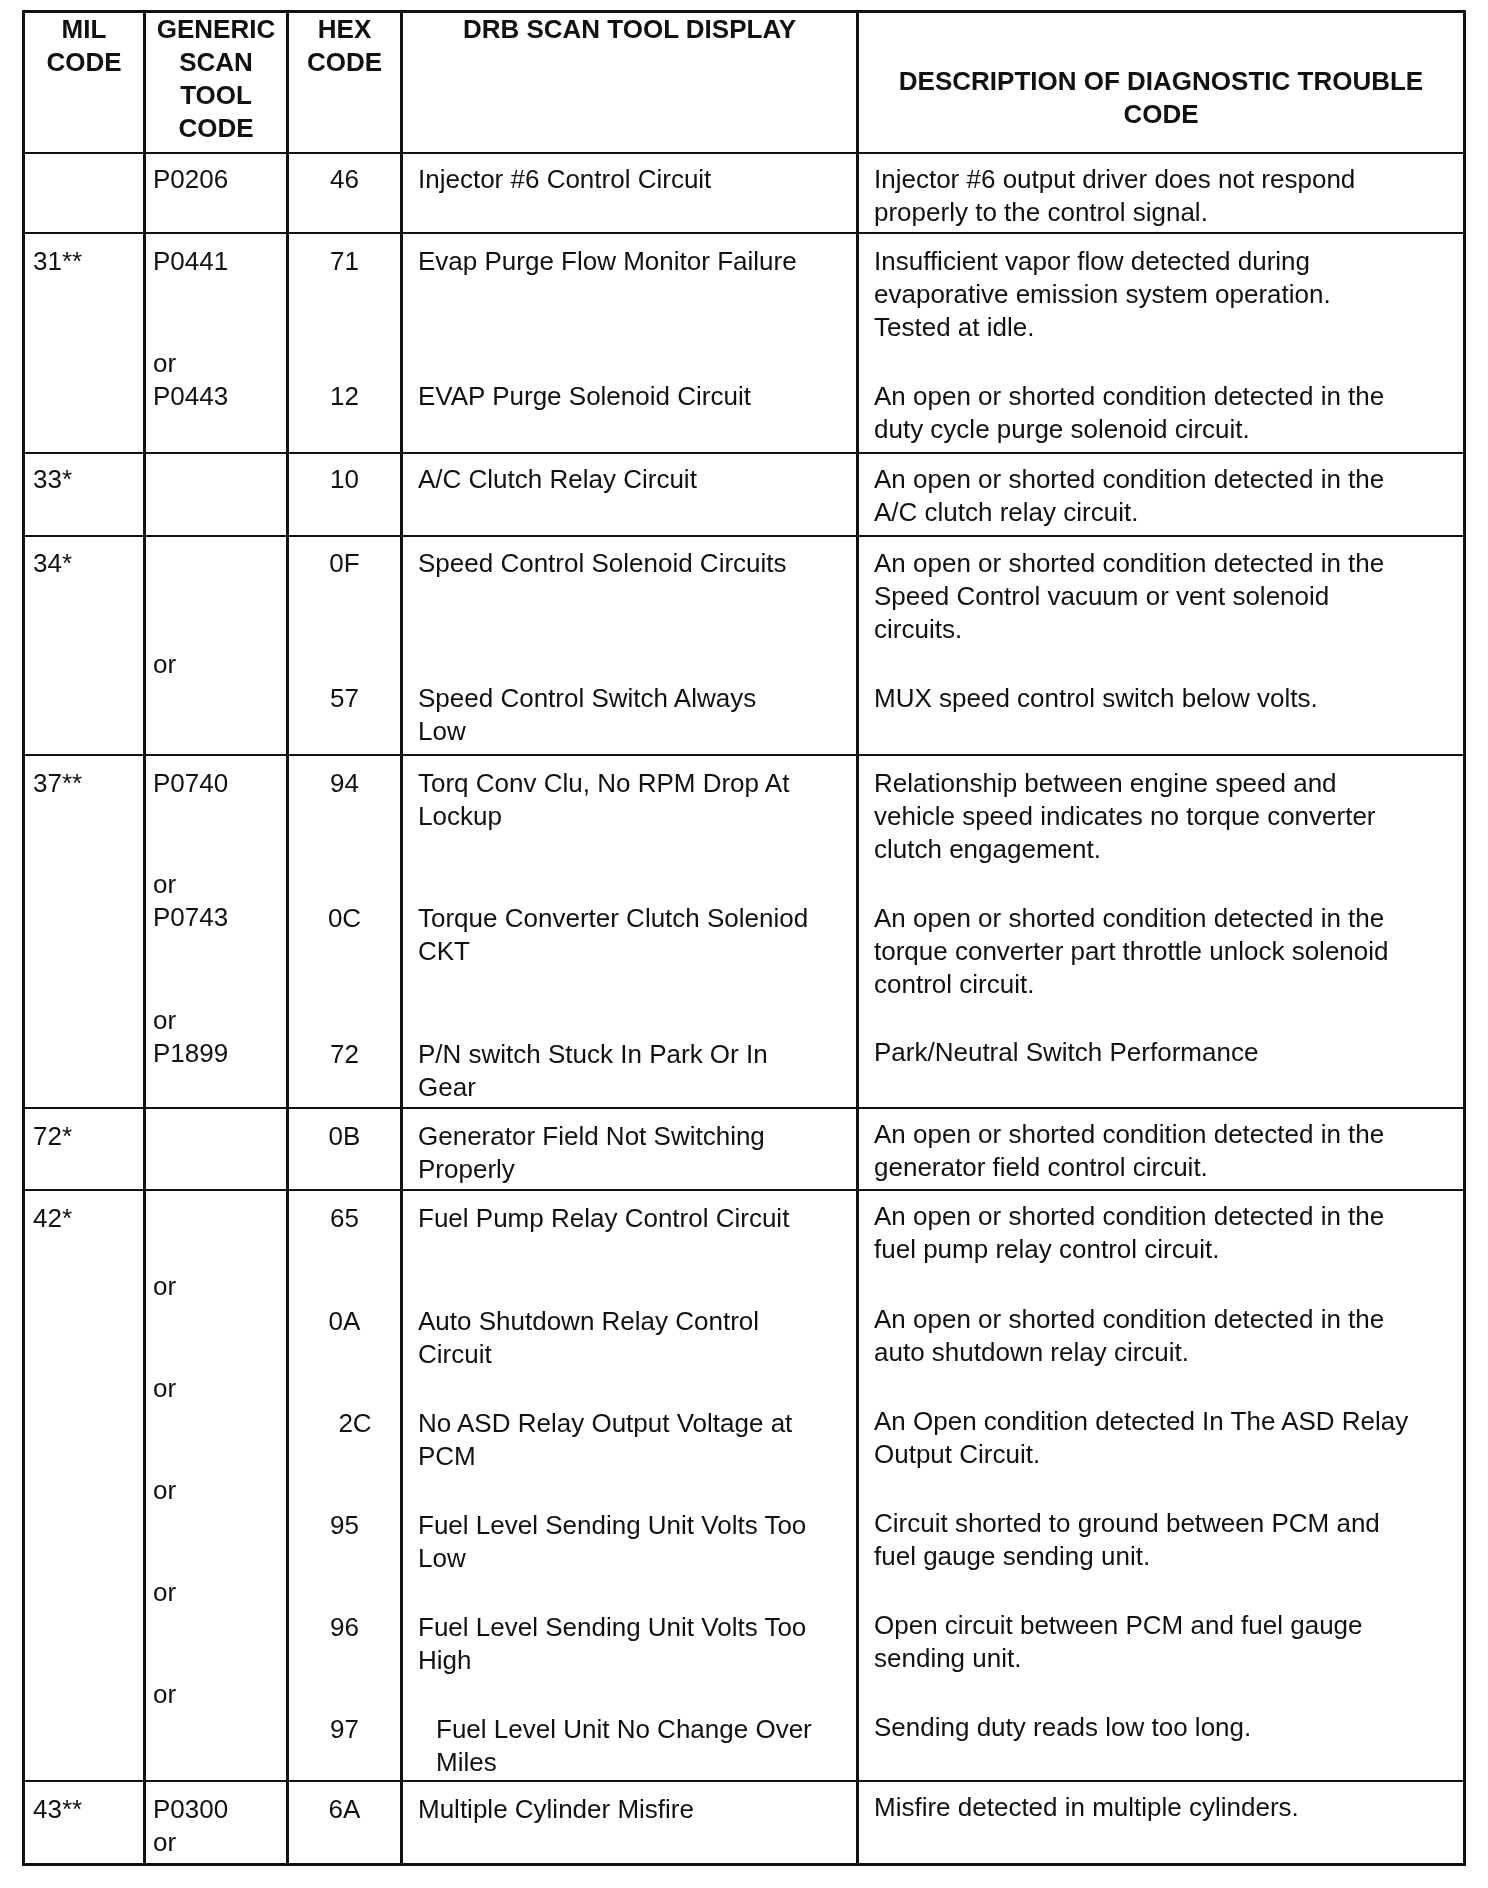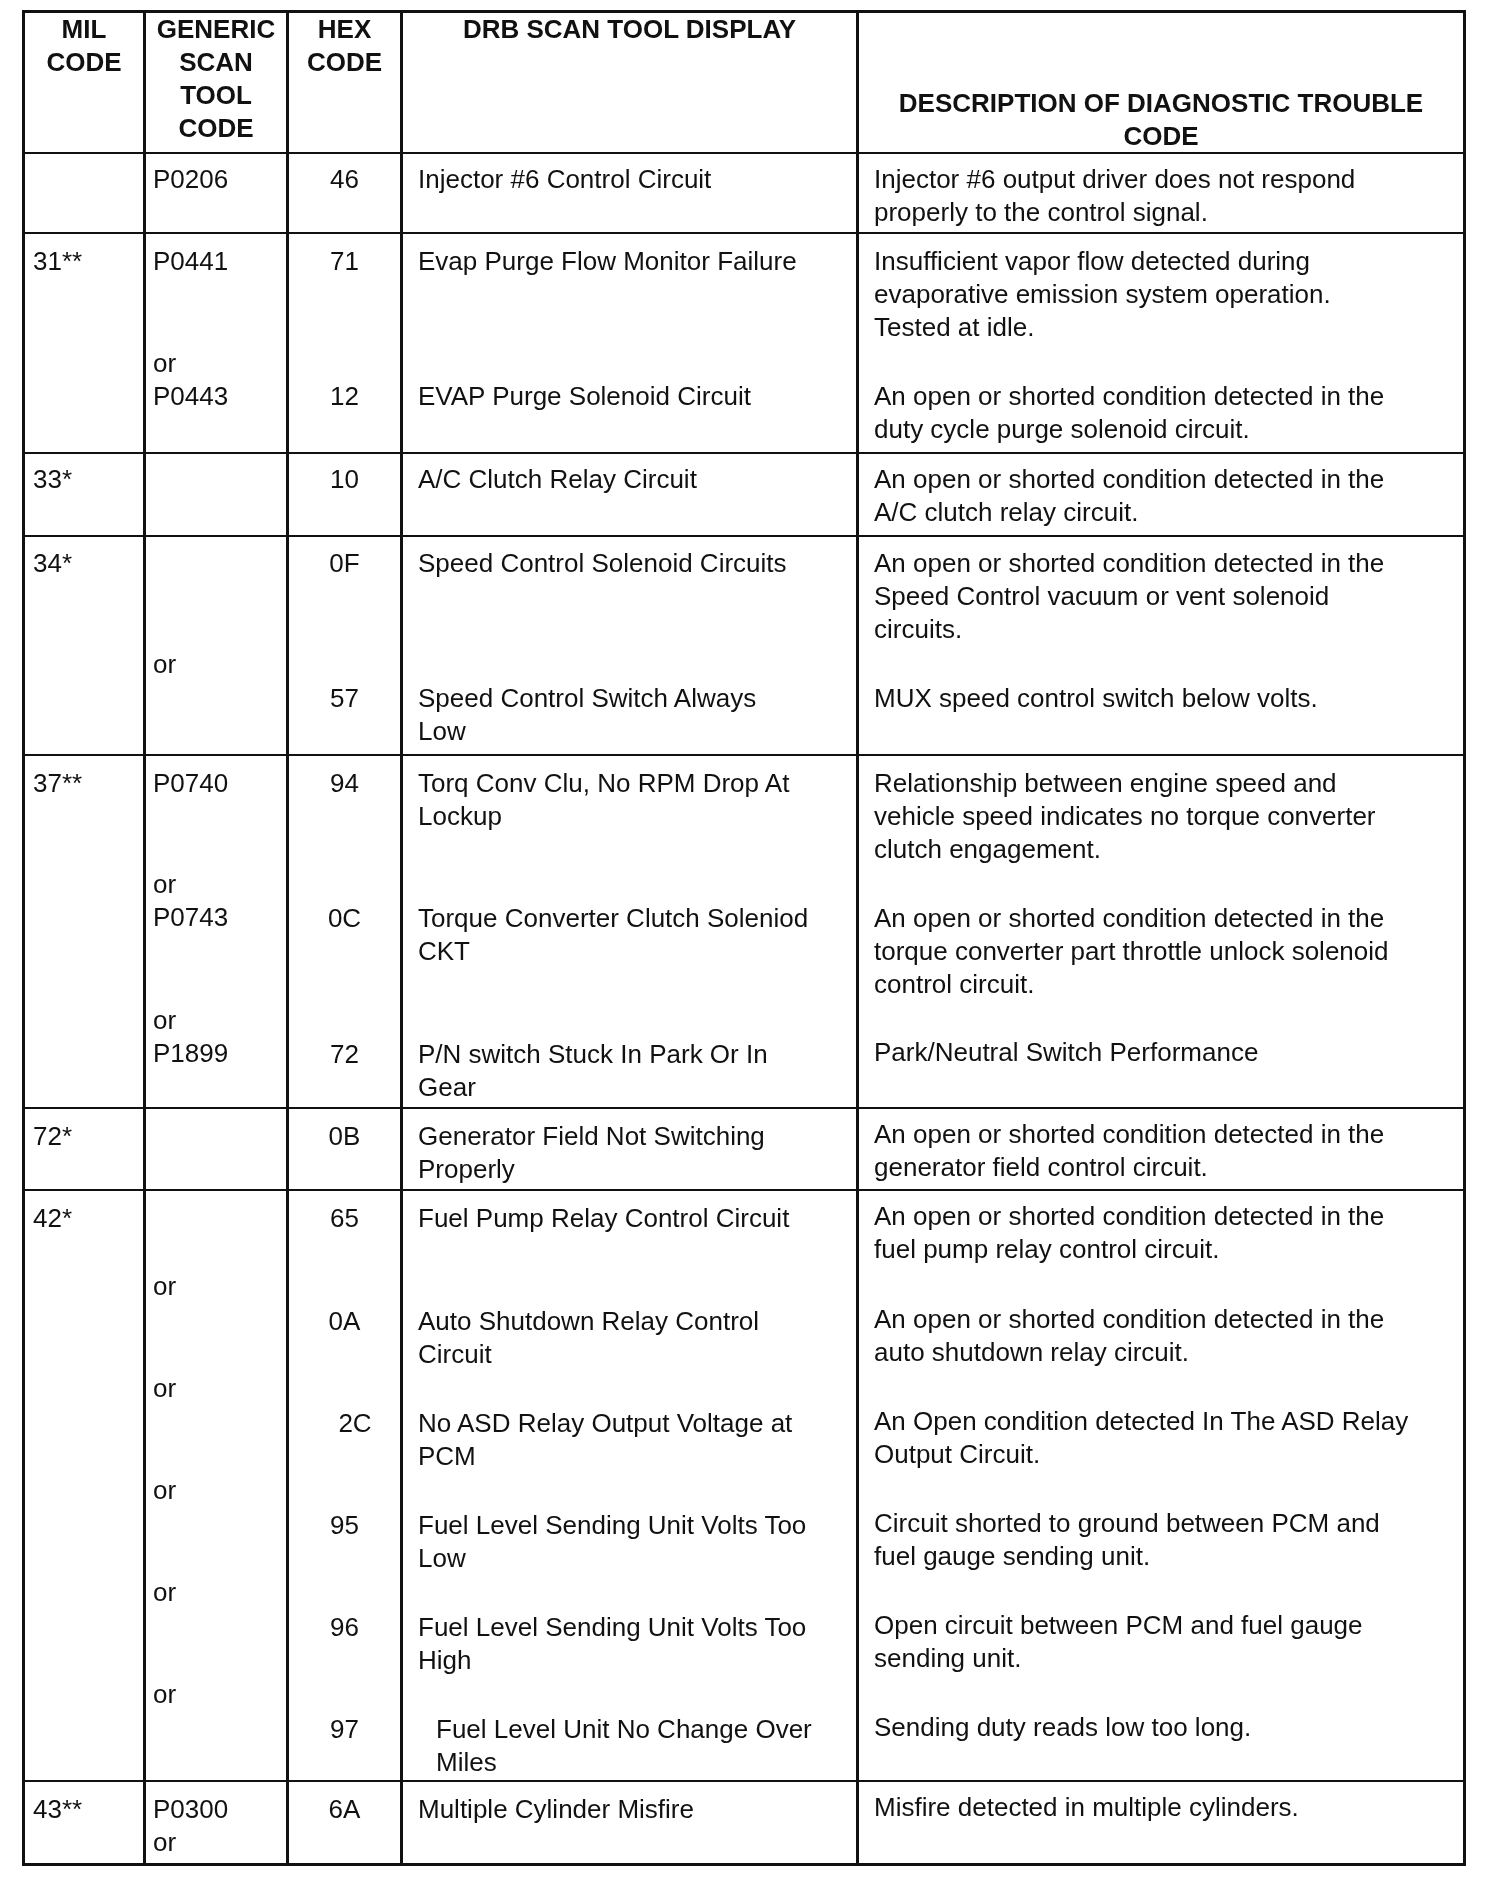--- a/index.html
+++ b/index.html
@@ -44,21 +44,21 @@
 TOOL
 CODE</span>
   </div>
 <div class="hdr" style="left:289px;width:111px">
     <span style="white-space:pre-line">HEX
 CODE</span>
   </div>
 <div class="hdr" style="left:403px;width:453px">
     <span style="white-space:pre-line">DRB SCAN TOOL DISPLAY</span>
   </div>
-<div class="hdr" style="left:859px;width:604px;align-items:flex-end;padding-top:30px;box-sizing:border-box">
+<div class="hdr" style="left:859px;width:604px;align-items:center;padding-top:30px;box-sizing:border-box">
     <span style="white-space:pre-line">DESCRIPTION OF DIAGNOSTIC TROUBLE
 CODE</span>
   </div>
 
 <div>
   <div class="cell" style="left:33px;top:163px"></div>
   <div class="cell" style="left:153px;top:163px">P0206</div>
   <div class="cell center" style="left:289px;width:111px;top:163px">46</div>
   <div class="cell" style="left:418px;top:163px">Injector #6 Control Circuit</div>
   <div class="cell" style="left:874px;top:163px">Injector #6 output driver does not respond

